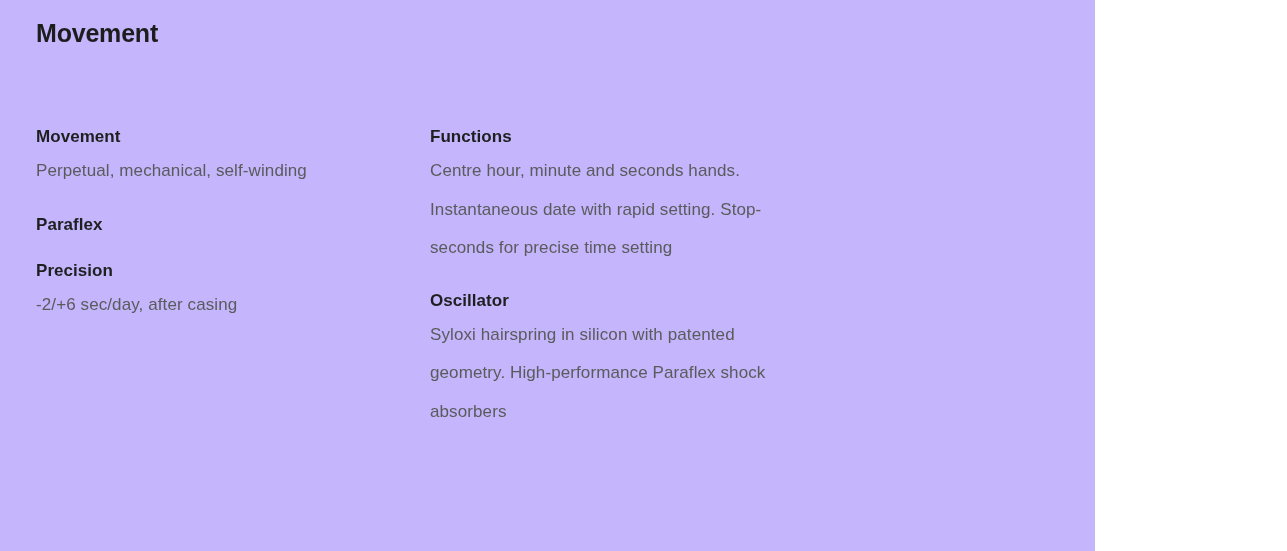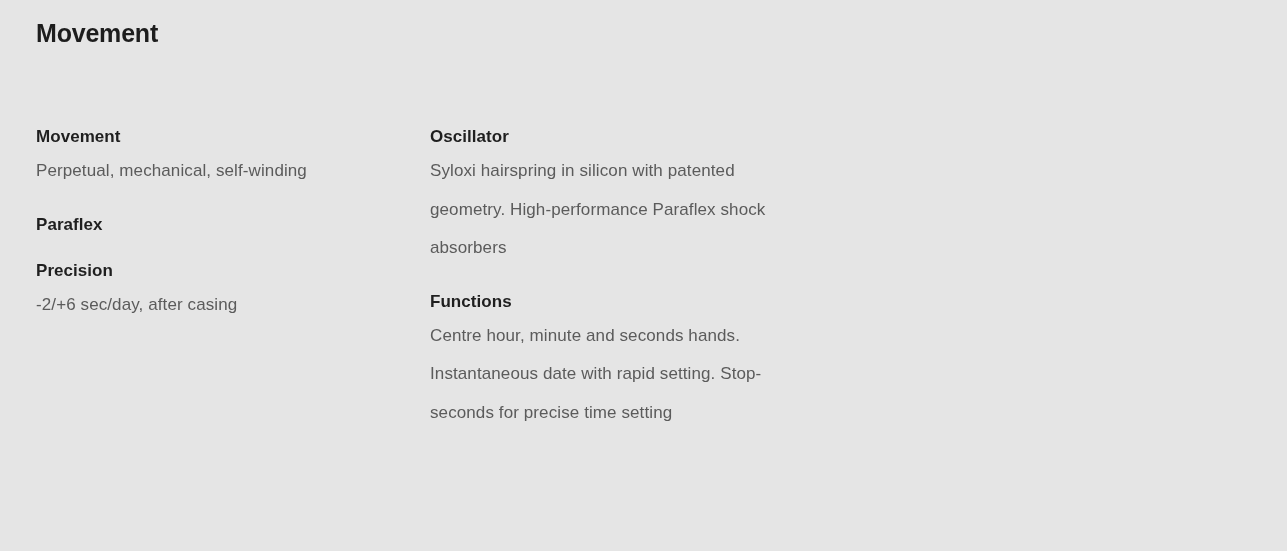--- a/index.html
+++ b/index.html
@@ -11,23 +11,23 @@
   body {
     width: 1287px;
     height: 551px;
     overflow: hidden;
     font-family: "Liberation Sans", "DejaVu Sans", sans-serif;
     -webkit-font-smoothing: antialiased;
   }
 
   .page {
     position: relative;
-    width: 1287px;
+    width: 1095px;
     height: 551px;
-    background: #e5e5e5;
+    background: #c4b5fd;
     box-sizing: border-box;
   }
 
   .page-title {
     position: absolute;
     left: 36px;
     top: 16px;
     font-size: 25px;
     line-height: 34px;
     font-weight: 700;
@@ -107,27 +107,27 @@
       <div class="spec-group g-2">
         <span class="spec-label">Paraflex</span>
       </div>
       <div class="spec-group g-3">
         <span class="spec-label">Precision</span>
         <span class="spec-value">-2/+6 sec/day, after casing</span>
       </div>
     </div>
 
     <div class="spec-column col-2">
+      <div class="spec-group g-1">
+        <span class="spec-label">Functions</span>
+        <span class="spec-value">Centre hour, minute and seconds hands. Instantaneous date with rapid setting. Stop-seconds for precise time setting</span>
+      </div>
       <div class="spec-group g-2">
         <span class="spec-label">Oscillator</span>
         <span class="spec-value">Syloxi hairspring in silicon with patented geometry. High-performance Paraflex shock absorbers</span>
-      </div>
-      <div class="spec-group g-1">
-        <span class="spec-label">Functions</span>
-        <span class="spec-value">Centre hour, minute and seconds hands. Instantaneous date with rapid setting. Stop-seconds for precise time setting</span>
       </div>
     </div>
 
     <div class="spec-column col-3">
     </div>
 
   </div>
 </div>
 
 </body></html>

